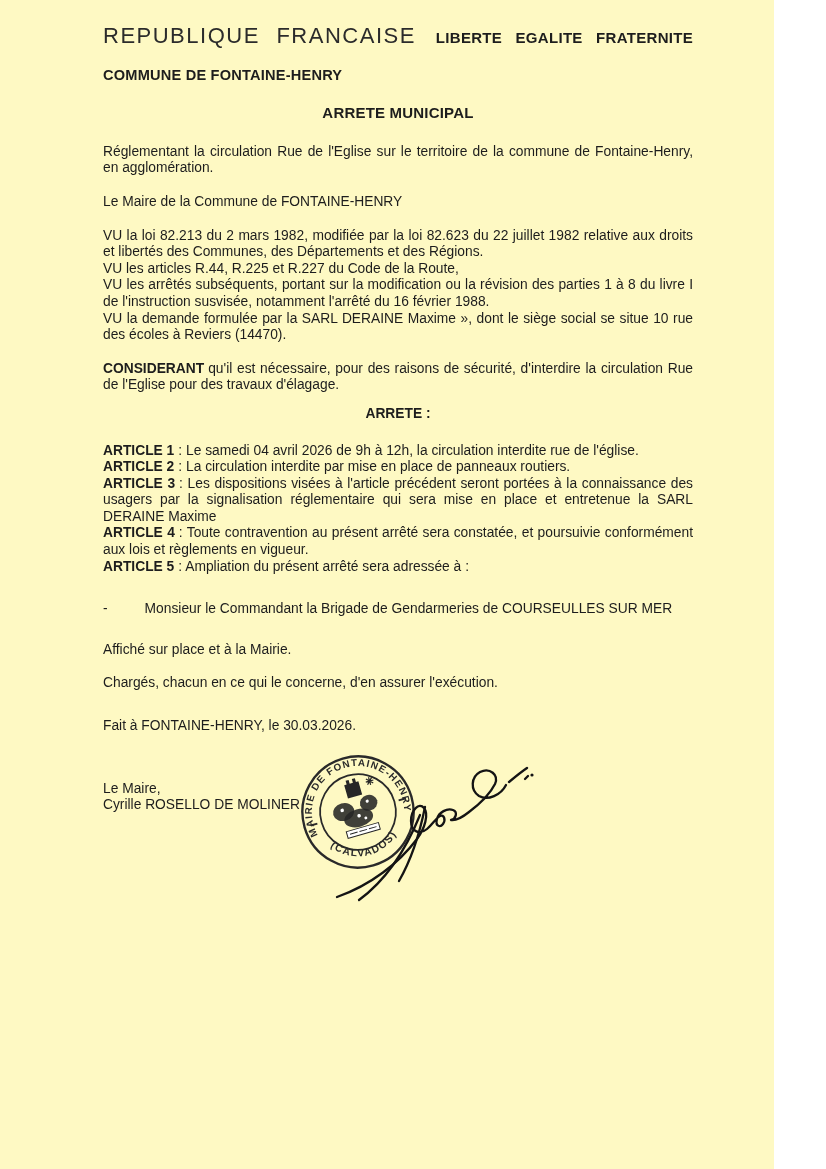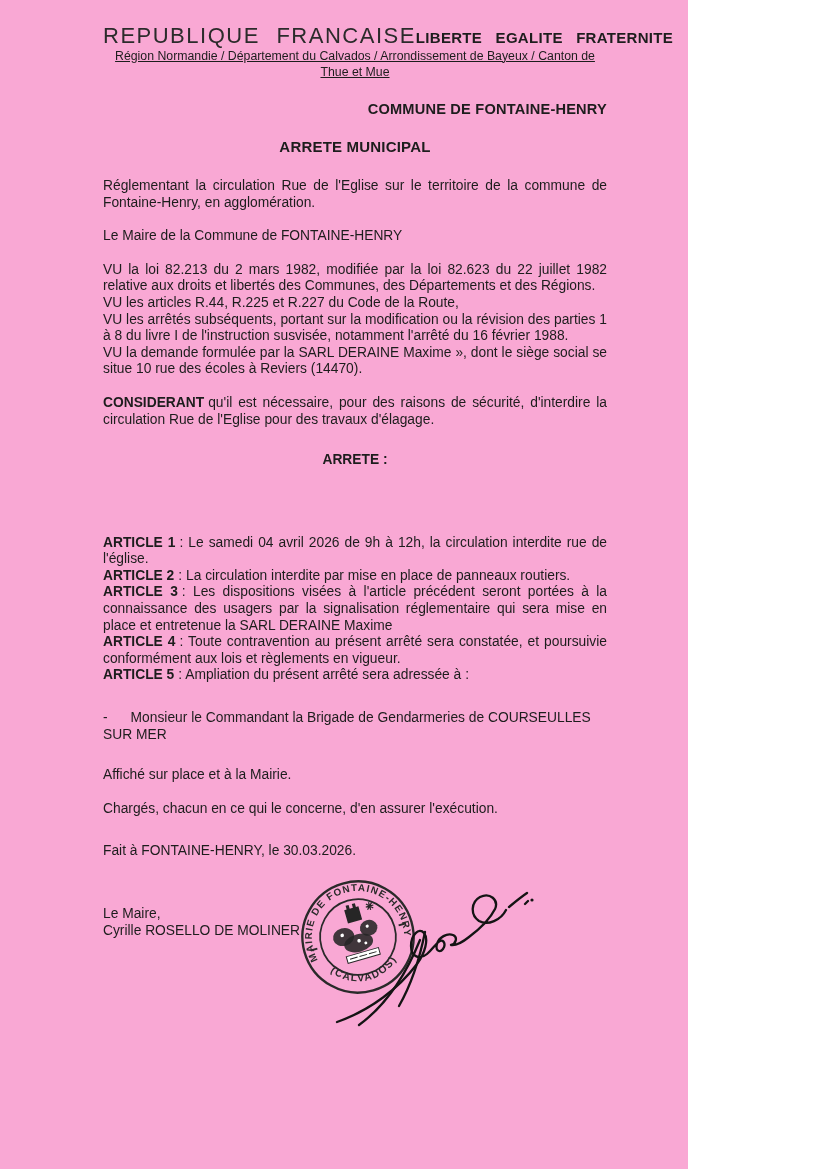--- a/index.html
+++ b/index.html
@@ -1,64 +1,63 @@
 <!DOCTYPE html>
 <html><head>
 <meta charset="utf-8">
 <style>
   html,body{margin:0;padding:0;background:#ffffff;}
   .page{
     position:relative;
-    width:688px;height:1169px;
-    background:#f9a8d4;
+    width:774px;height:1169px;
+    background:#fef9c3;
     color:#1d1d1d;
     font-family:"Liberation Sans", sans-serif;
     font-size:13.8px;
     line-height:16.6px;
     overflow:hidden;
   }
   .content{padding:28px 81px 0 103px;}
   .hdr-row{display:flex;justify-content:space-between;align-items:baseline;}
   .republic{font-size:22px;letter-spacing:1.5px;word-spacing:9px;color:#2b2b2b;white-space:nowrap;}
   .motto{font-size:15px;font-weight:bold;word-spacing:9px;letter-spacing:0.3px;white-space:nowrap;}
   .region-line{text-align:center;font-size:12.3px;text-decoration:underline;margin-top:1px;}
-  .commune{text-align:right;font-weight:bold;font-size:14.6px;margin-top:20px;letter-spacing:0.2px;}
+  .commune{text-align:left;font-weight:bold;font-size:14.6px;margin-top:20px;letter-spacing:0.2px;}
   .doc-type{text-align:center;font-weight:bold;font-size:15px;margin-top:22px;letter-spacing:0.2px;}
   p{margin:0;}
   .subject{font-weight:normal;margin-top:22px;text-align:justify;}
   .intro{margin-top:17px;}
   .vu-block{margin-top:17px;}
   .vu{text-align:justify;}
   .considerant{margin-top:17px;text-align:justify;}
   .lbl{font-weight:bold;}
   .txt{margin-left:4px;}
-  .arrete-heading{text-align:center;font-weight:bold;margin-top:24px;}
+  .arrete-heading{text-align:center;font-weight:bold;margin-top:12px;}
   .article{text-align:justify;}
-  .article.first{margin-top:66px;}
+  .article.first{margin-top:20px;}
   .recipient{margin-top:26px;}
-  .recipient .txt{margin-left:8px;padding-left:15px;}
+  .recipient .txt{margin-left:22px;padding-left:15px;}
   .posting{margin-top:24px;}
   .execution{margin-top:17px;}
   .date-line{margin-top:26px;}
   .signature-block{position:relative;margin-top:46px;height:200px;}
   .stamp{position:absolute;left:196px;top:-28px;width:118px;height:118px;transform:rotate(-16deg);}
   .autograph{position:absolute;left:226px;top:-24px;width:205px;height:152px;}
   .stamp text{font-family:"Liberation Sans", sans-serif;font-weight:bold;fill:#2a2a2a;}
 </style>
 </head>
 <body>
 
 <div class="page">
   <div class="content">
 
     <div class="hdr-row">
       <span class="republic">REPUBLIQUE FRANCAISE</span>
       <span class="motto">LIBERTE EGALITE FRATERNITE</span>
     </div>
-    <div class="region-line">Région Normandie / Département du Calvados / Arrondissement de Bayeux / Canton de Thue et Mue</div>
 
     <div class="commune">COMMUNE DE FONTAINE-HENRY</div>
     <div class="doc-type">ARRETE MUNICIPAL</div>
 
     <p class="subject">Réglementant la circulation Rue de l'Eglise sur le territoire de la commune de Fontaine-Henry, en agglomération.</p>
 
     <p class="intro">Le Maire de la Commune de FONTAINE-HENRY</p>
 
     <div class="vu-block">
       <p class="vu">VU la loi 82.213 du 2 mars 1982, modifiée par la loi 82.623 du 22 juillet 1982 relative aux droits et libertés des Communes, des Départements et des Régions.</p>

